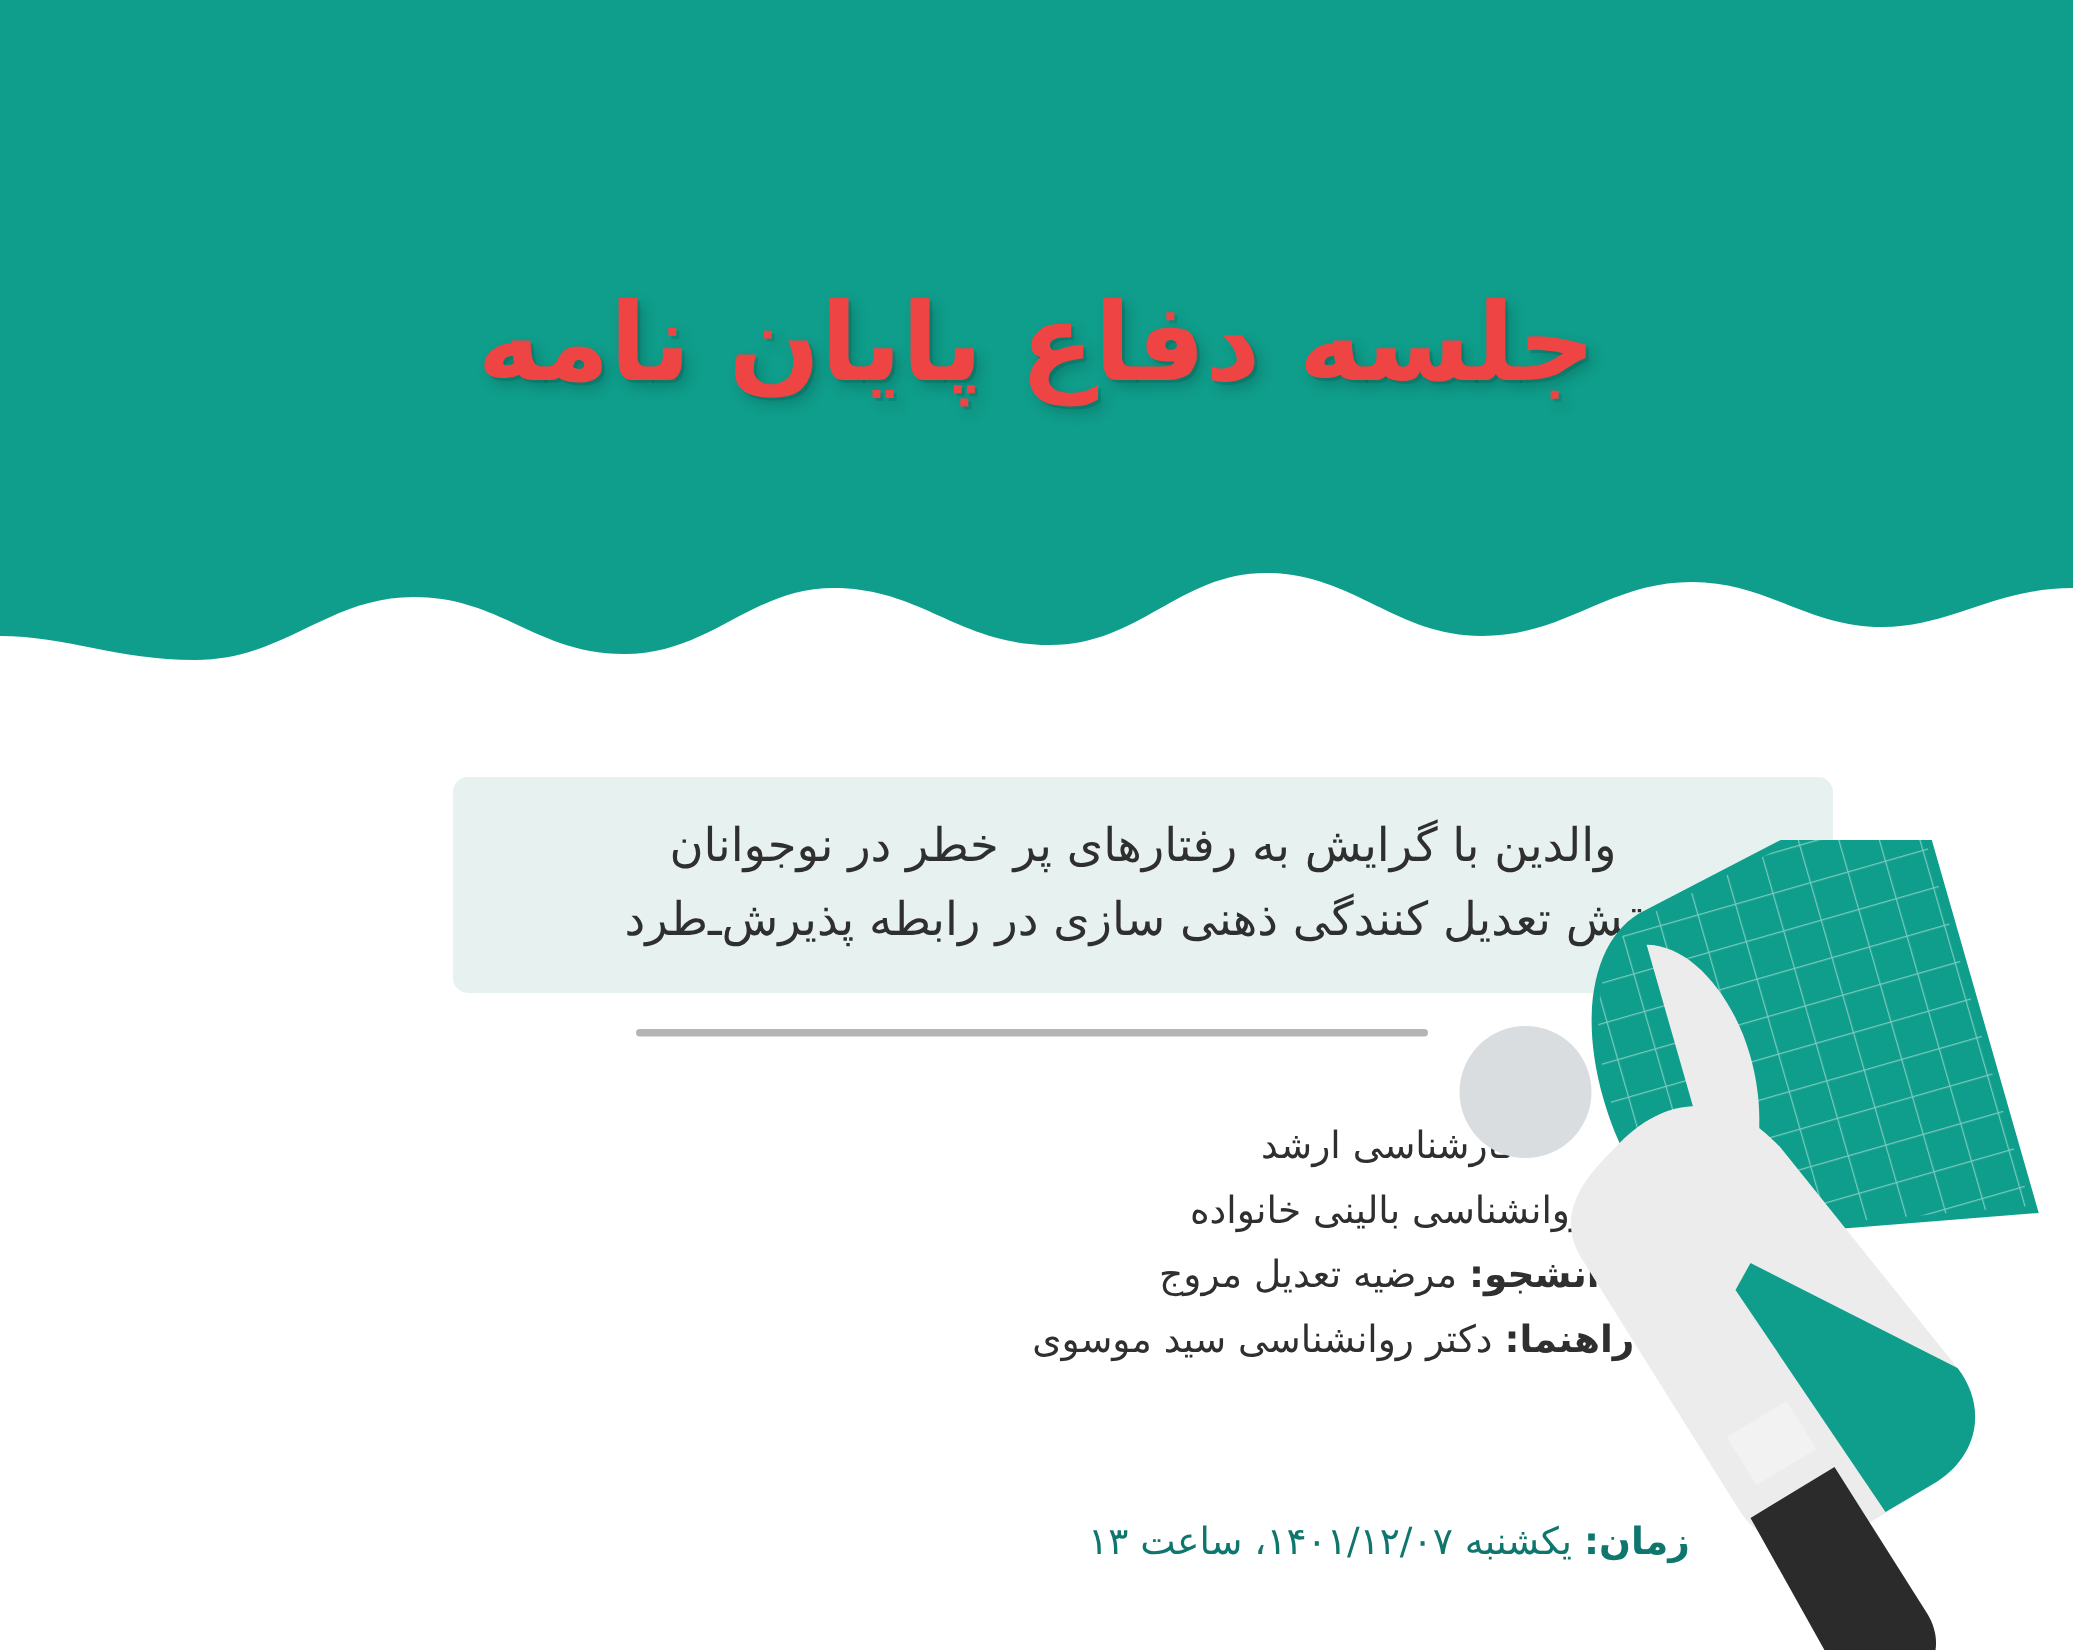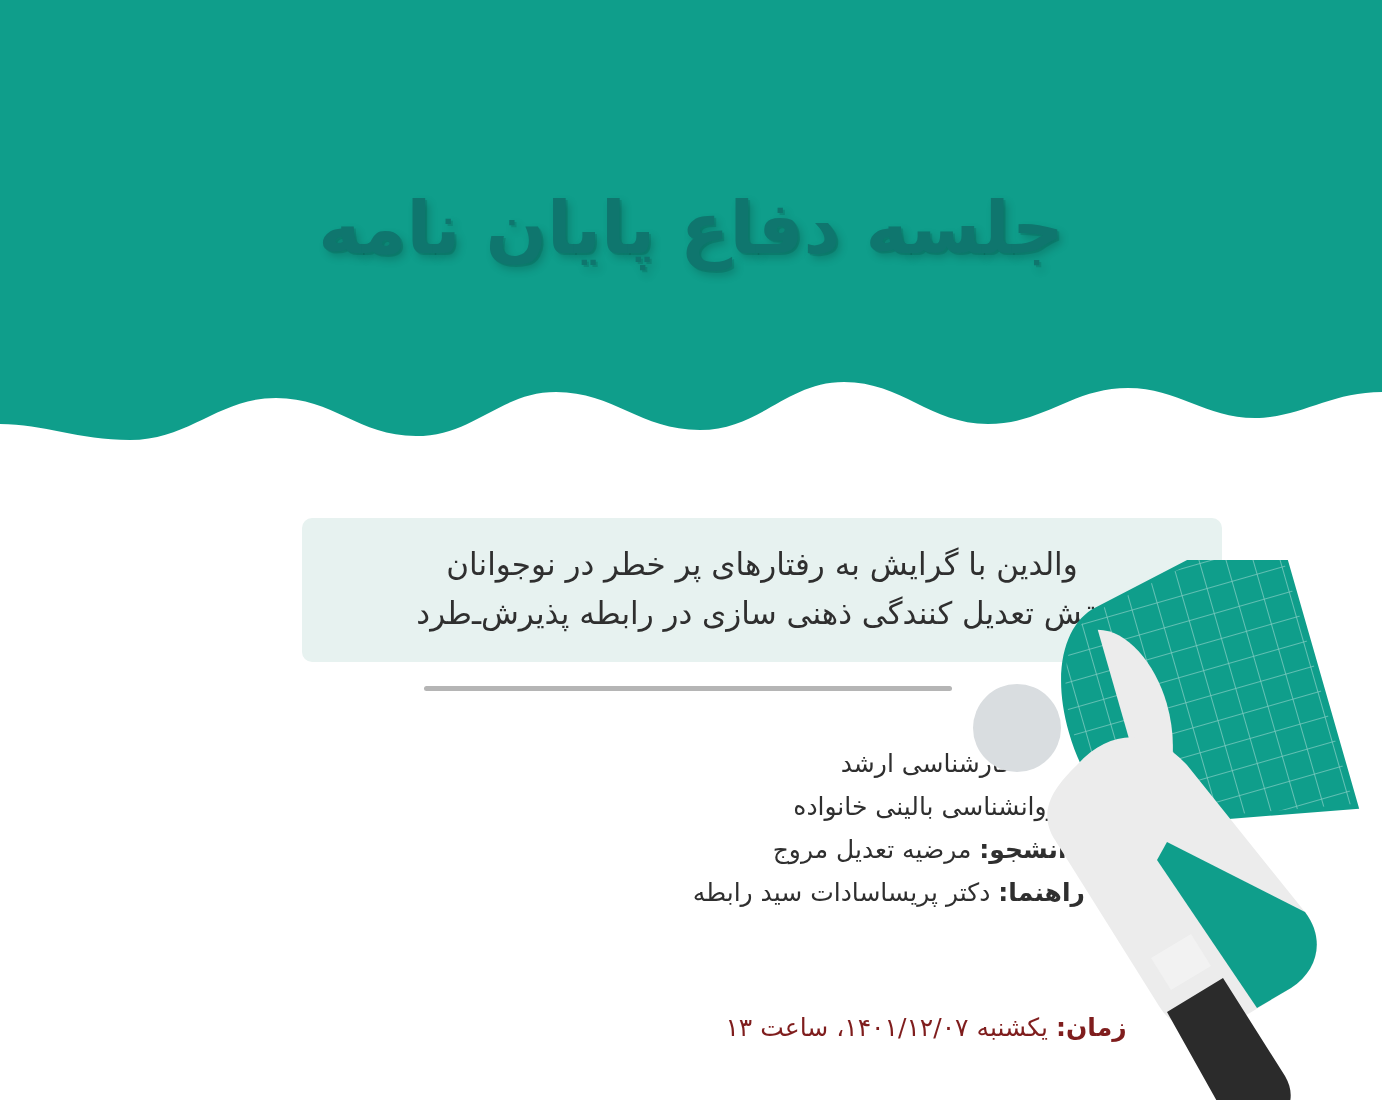--- a/index.html
+++ b/index.html
@@ -36,21 +36,21 @@
     width: 1382px;
     height: 470px;
   }
 
   .banner-title {
     position: absolute;
     top: 183px;
     left: 0;
     width: 1382px;
     text-align: center;
-    color: #0f766e;
+    color: #ef4444;
     font-size: 72px;
     font-weight: bold;
     letter-spacing: 0px;
     line-height: 1.25;
     text-shadow:
       2px 2px 0 rgba(0,0,0,0.10),
       4px 5px 9px rgba(0,0,0,0.18);
     direction: rtl;
     white-space: nowrap;
   }
@@ -109,21 +109,21 @@
   
   .footer {
     position: absolute;
     top: 1006px;
     right: 0;
     width: 912px;
     text-align: center;
     direction: rtl;
   }
   .footer .row {
-    color: #7f1d1d;
+    color: #0f766e;
     font-size: 25px;
     line-height: 1.72;
     white-space: nowrap;
   }
   .footer .row b {
     font-weight: bold;
   }
 
   
   .megaphone {
@@ -170,21 +170,21 @@
 
   <div class="details">
     <div class="row">کارشناسی ارشد</div>
     <div class="row">روانشناسی بالینی خانواده</div>
     <div class="row">
       <b>دانشجو:</b>
       <span>مرضیه تعدیل مروج</span>
     </div>
     <div class="row">
       <b>استاد راهنما:</b>
-      <span>دکتر پریساسادات سید رابطه</span>
+      <span>دکتر روانشناسی سید موسوی</span>
     </div>
   </div>
 
   <div class="footer">
     <div class="row">
       <b>زمان:</b>
       <span>یکشنبه ۱۴۰۱/۱۲/۰۷، ساعت ۱۳</span>
     </div>
   </div>
 

